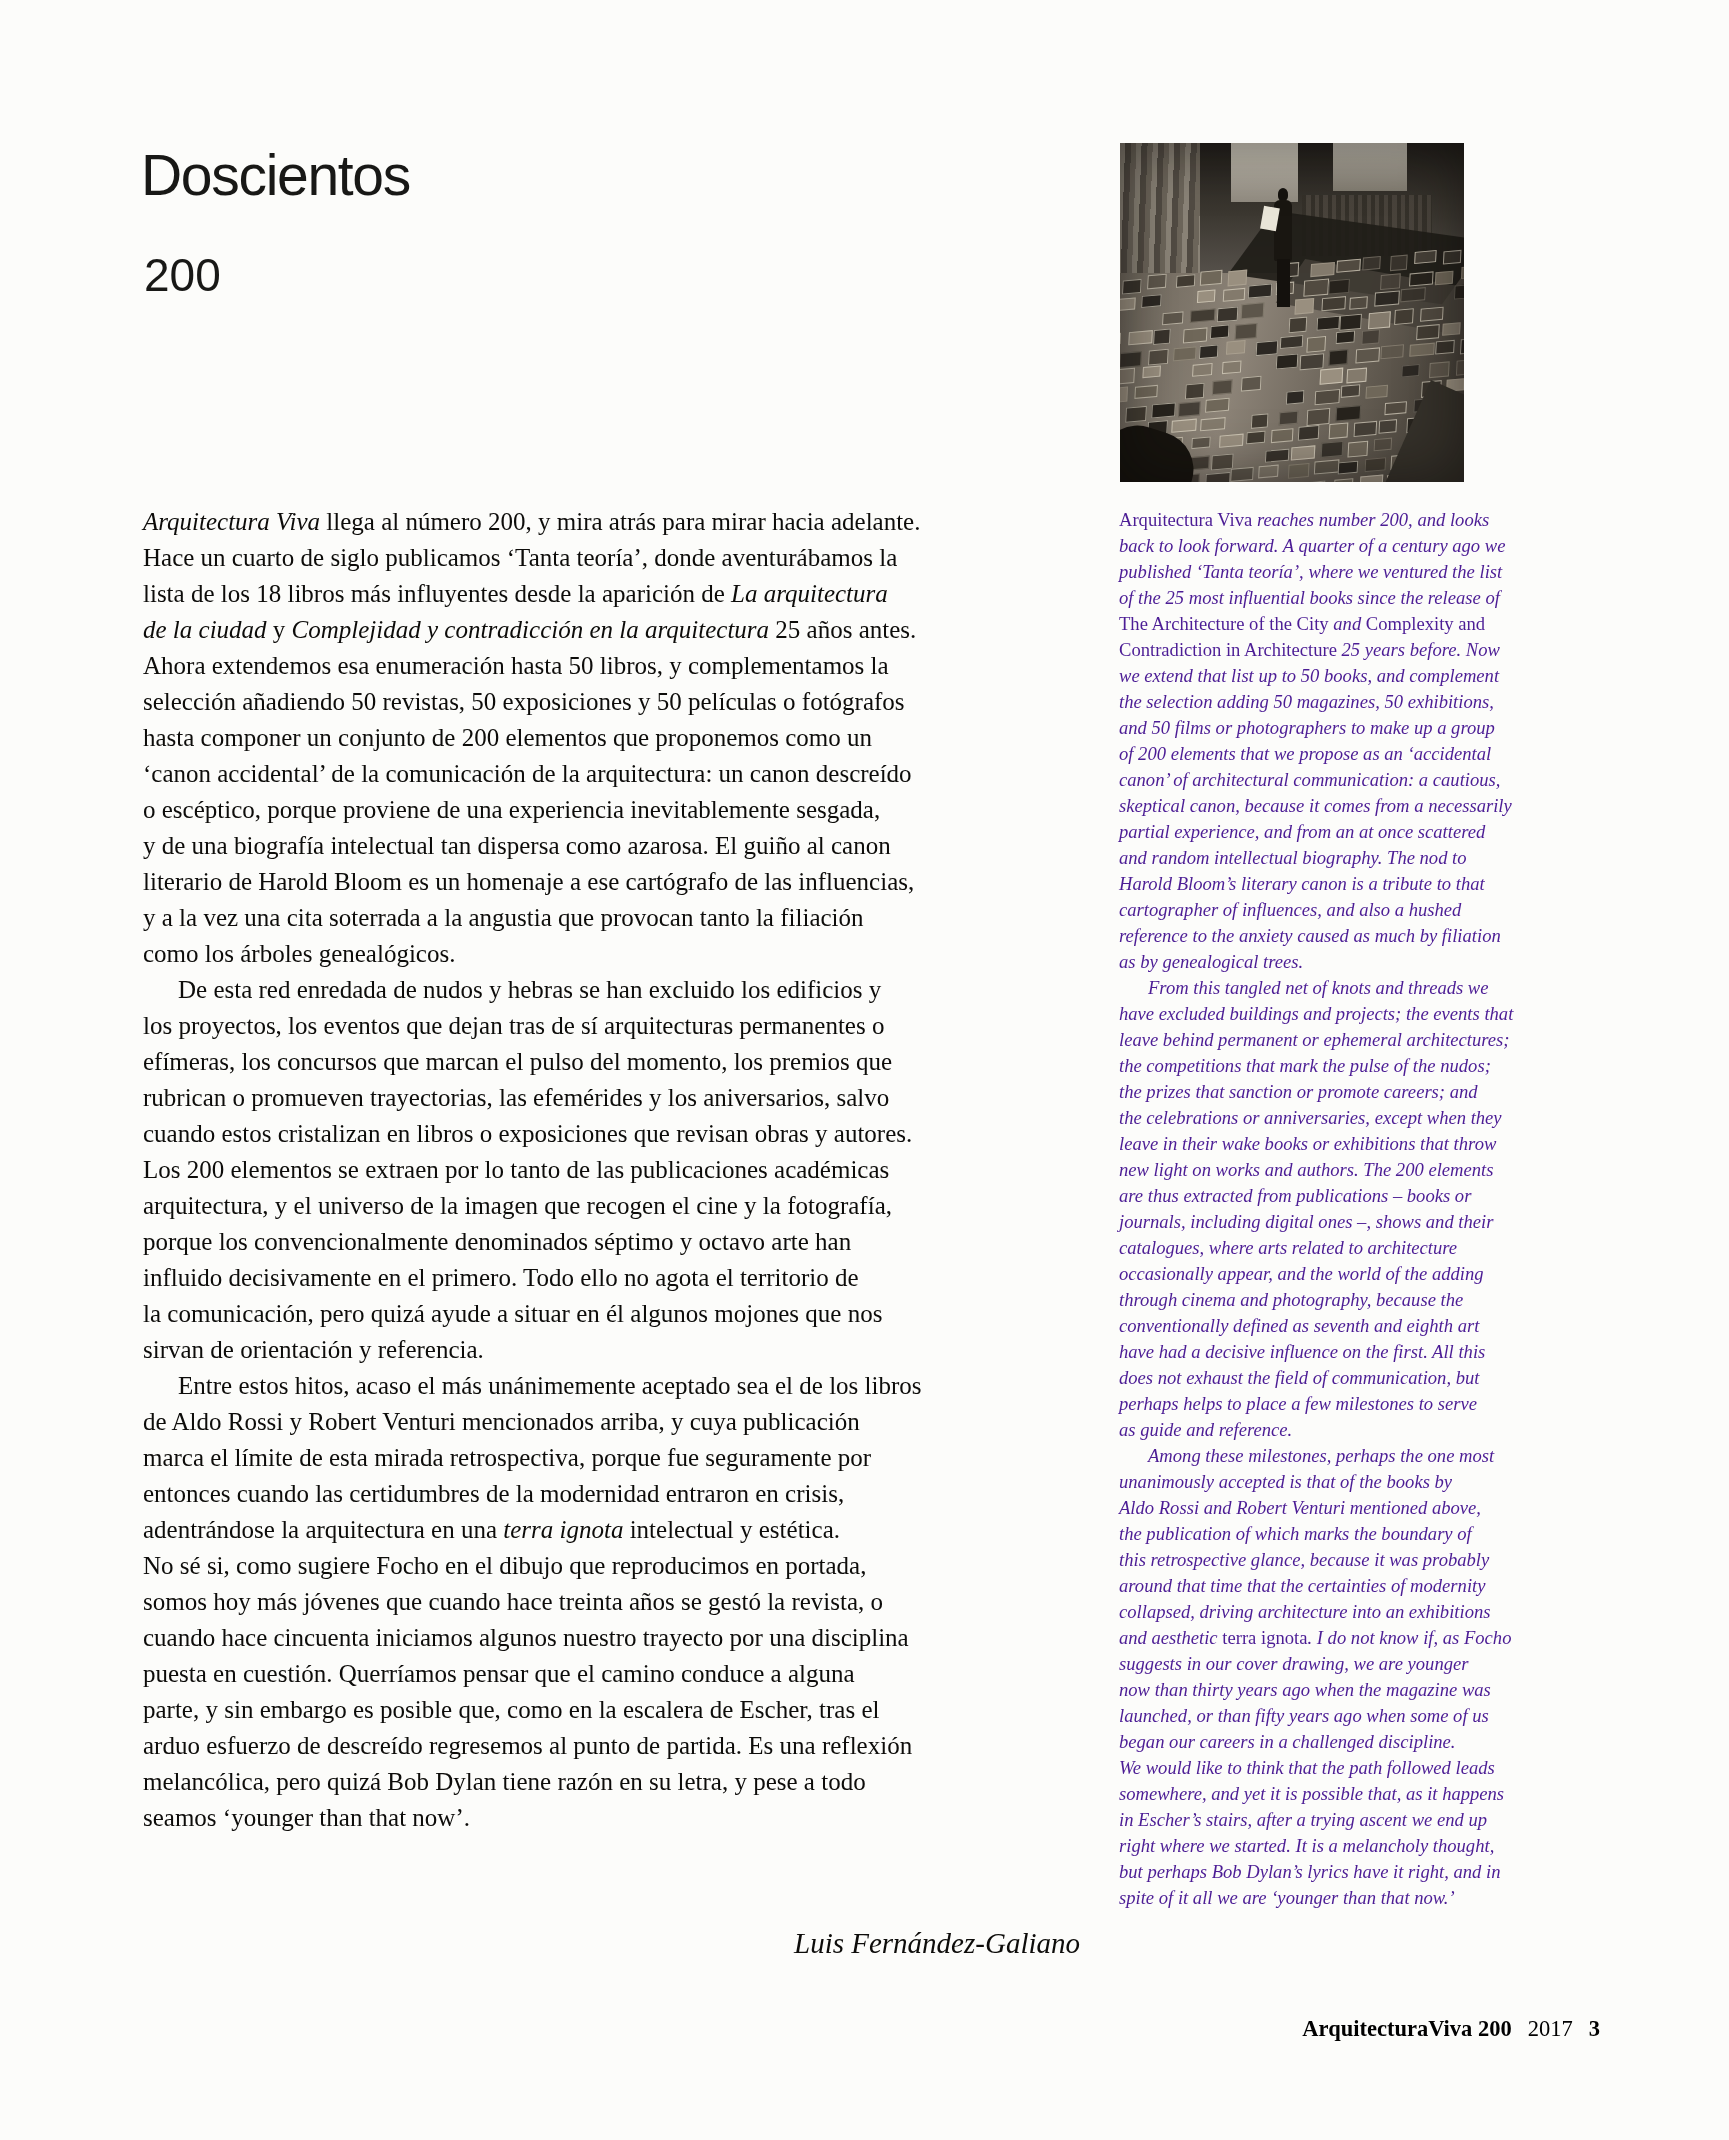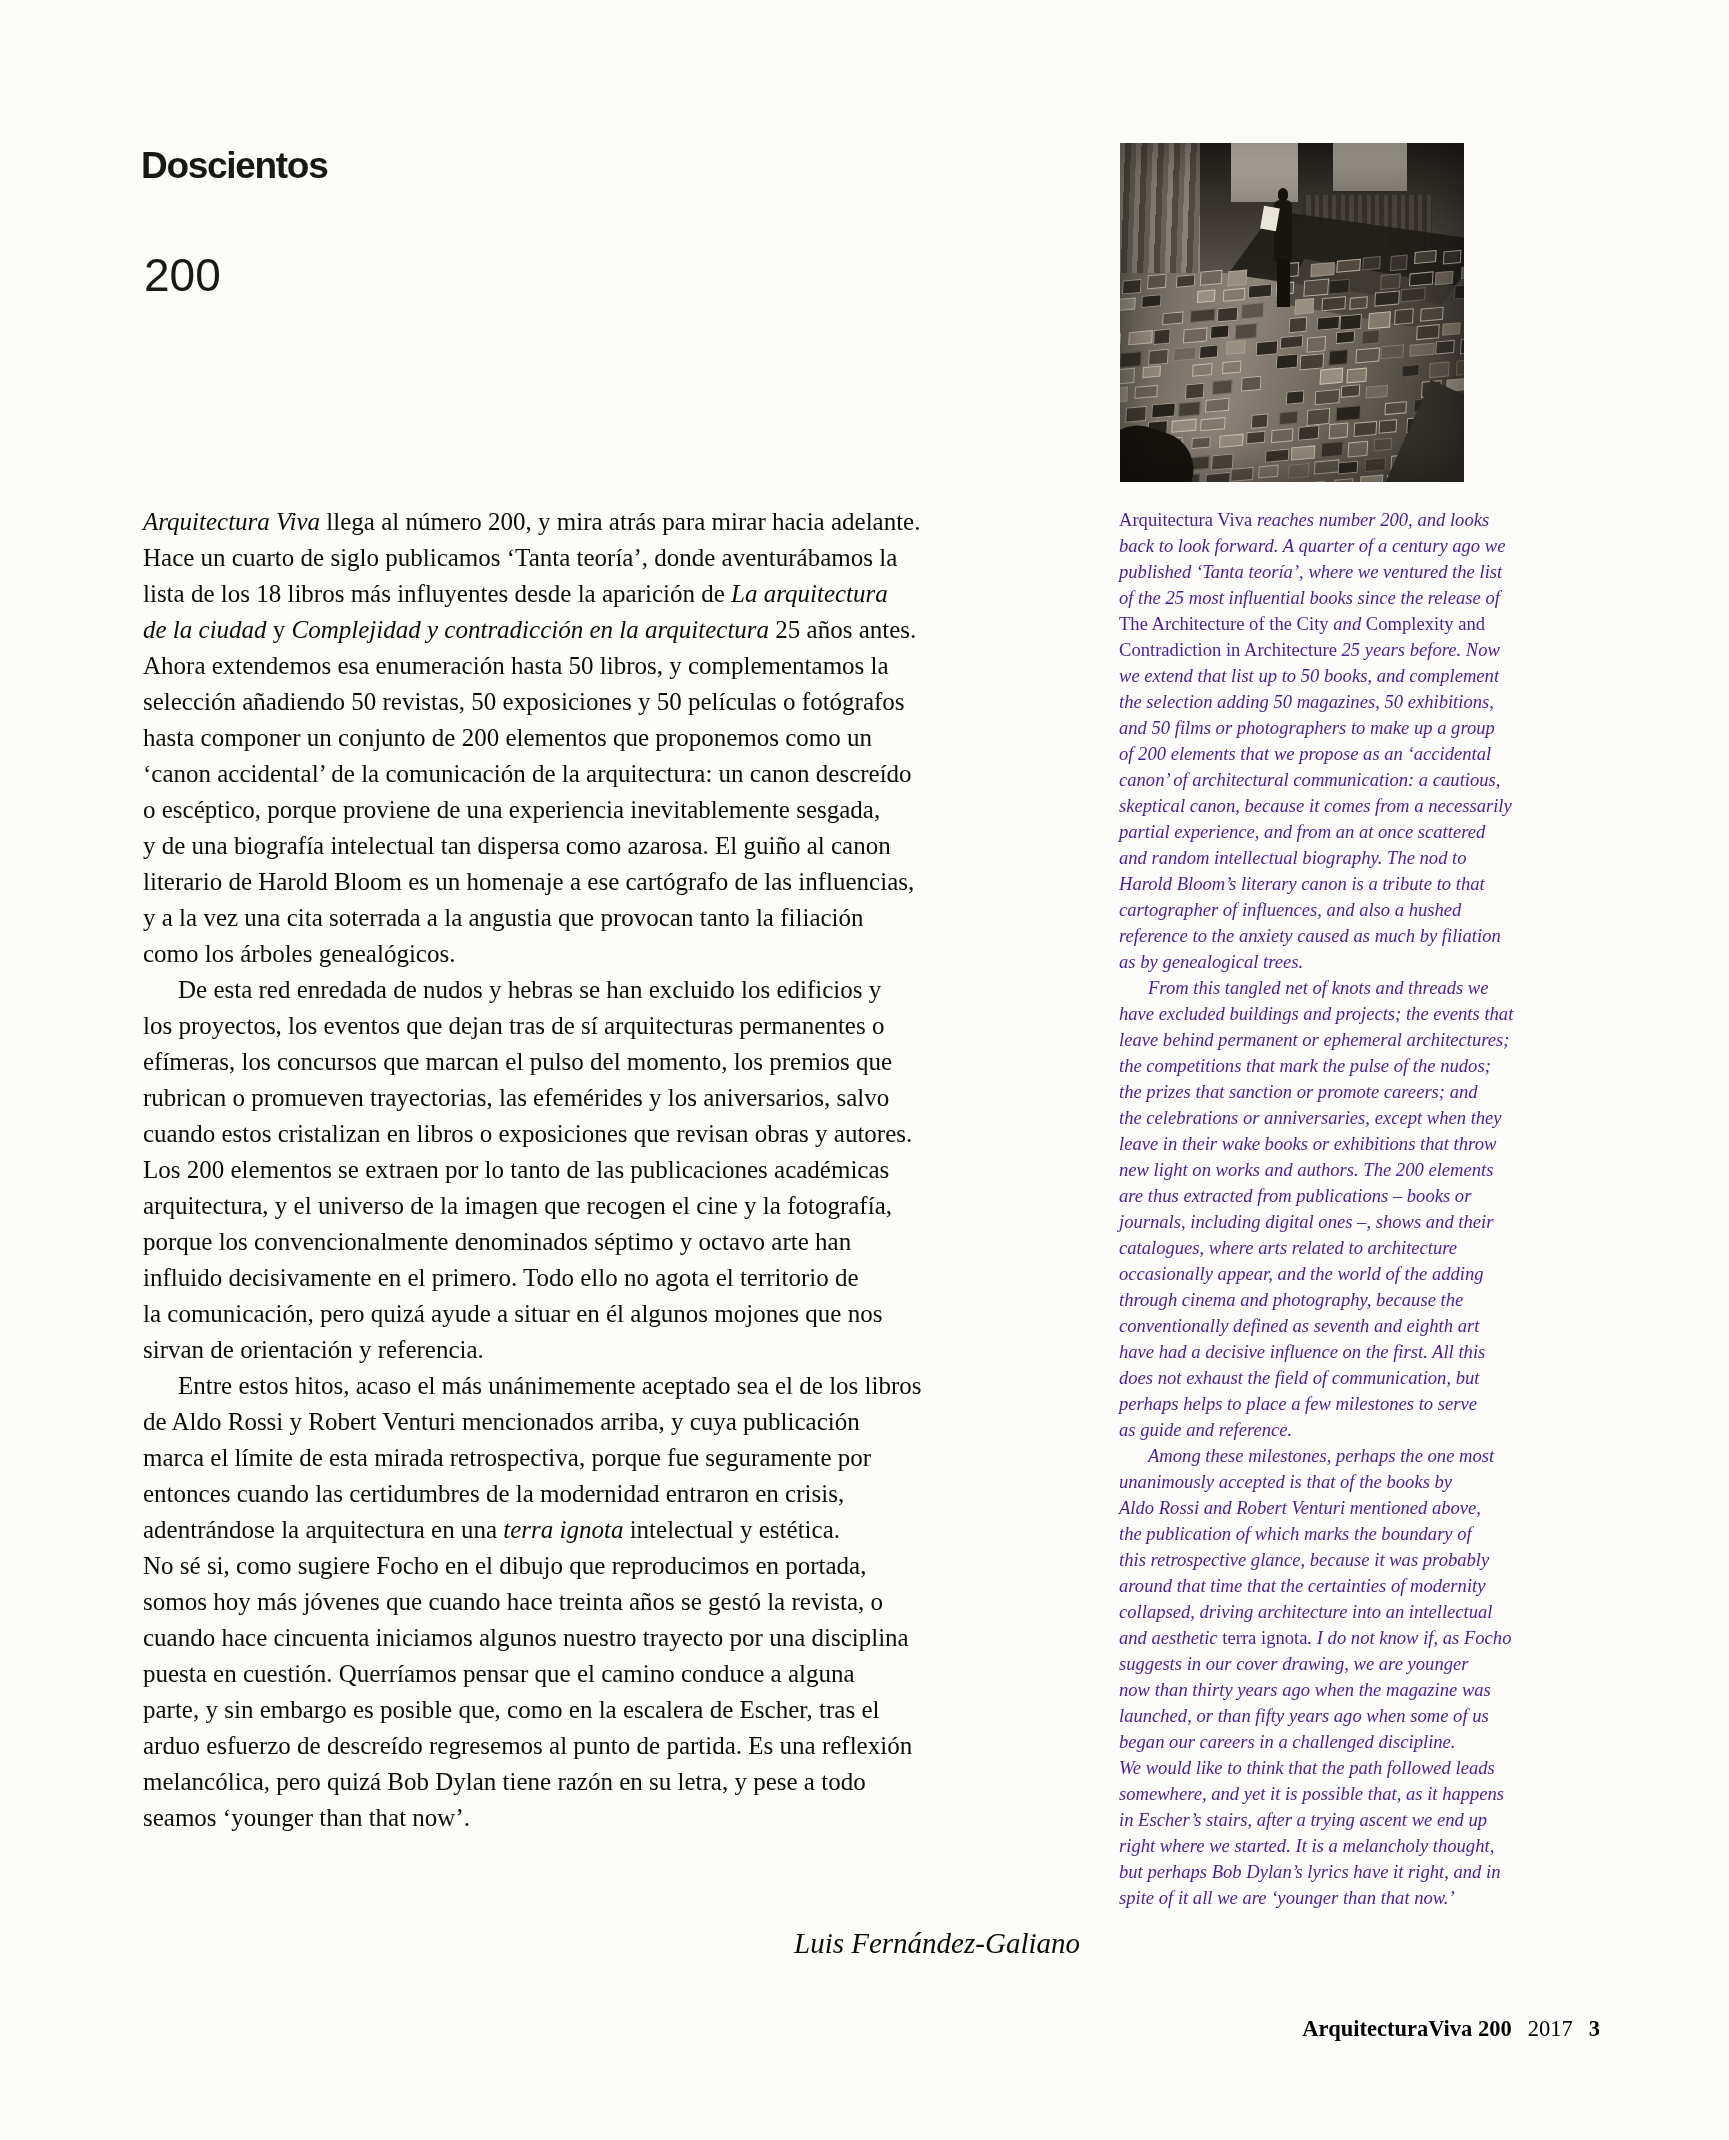--- a/index.html
+++ b/index.html
@@ -1,22 +1,22 @@
 <!DOCTYPE html>
 <html style="font-size:14px"><head>
 <meta charset="utf-8">
 <style>
   html,body { margin:0; padding:0; background:#fcfcfa; }
   .page { position:relative; width:1729px; height:2140px; background:#fcfcfa;
           overflow:hidden; color:#0e0d0b; }
 
   
   .title { position:absolute; left:141px; top:147px;
-           font-family:"Liberation Sans", sans-serif; font-weight:700;
-           font-size:37px; line-height:1; letter-spacing:-1.3px; color:#181816; }
+           font-family:"Liberation Sans", sans-serif; font-weight:400;
+           font-size:57px; line-height:1; letter-spacing:-1.3px; color:#181816; }
   .subtitle { position:absolute; left:144px; top:252px;
            font-family:"Liberation Sans", sans-serif; font-weight:400;
            font-size:46px; line-height:1; color:#181816; }
 
   
   .photo { position:absolute; left:1120px; top:143px; width:344px; height:339px;
            background:#4e4942; overflow:hidden; }
   .photo > div { position:absolute; }
   .ph-wall { left:0; top:0; width:100%; height:130px;
              background:linear-gradient(180deg,#221f1b 0%,#3c3831 55%,#55504a 100%); }
@@ -324,21 +324,21 @@
       <div class="line"><span class="it">have had a decisive influence on the first. All this</span></div>
       <div class="line"><span class="it">does not exhaust the field of communication, but</span></div>
       <div class="line"><span class="it">perhaps helps to place a few milestones to serve</span></div>
       <div class="line"><span class="it">as guide and reference.</span></div>
       <div class="line ind"><span class="it">Among these milestones, perhaps the one most</span></div>
       <div class="line"><span class="it">unanimously accepted is that of the books by</span></div>
       <div class="line"><span class="it">Aldo Rossi and Robert Venturi mentioned above,</span></div>
       <div class="line"><span class="it">the publication of which marks the boundary of</span></div>
       <div class="line"><span class="it">this retrospective glance, because it was probably</span></div>
       <div class="line"><span class="it">around that time that the certainties of modernity</span></div>
-      <div class="line"><span class="it">collapsed, driving architecture into an intellectual</span></div>
+      <div class="line"><span class="it">collapsed, driving architecture into an exhibitions</span></div>
       <div class="line"><span class="it">and aesthetic </span><span class="rm">terra ignota</span><span class="it">. I do not know if, as Focho</span></div>
       <div class="line"><span class="it">suggests in our cover drawing, we are younger</span></div>
       <div class="line"><span class="it">now than thirty years ago when the magazine was</span></div>
       <div class="line"><span class="it">launched, or than fifty years ago when some of us</span></div>
       <div class="line"><span class="it">began our careers in a challenged discipline.</span></div>
       <div class="line"><span class="it">We would like to think that the path followed leads</span></div>
       <div class="line"><span class="it">somewhere, and yet it is possible that, as it happens</span></div>
       <div class="line"><span class="it">in Escher’s stairs, after a trying ascent we end up</span></div>
       <div class="line"><span class="it">right where we started. It is a melancholy thought,</span></div>
       <div class="line"><span class="it">but perhaps Bob Dylan’s lyrics have it right, and in</span></div>

